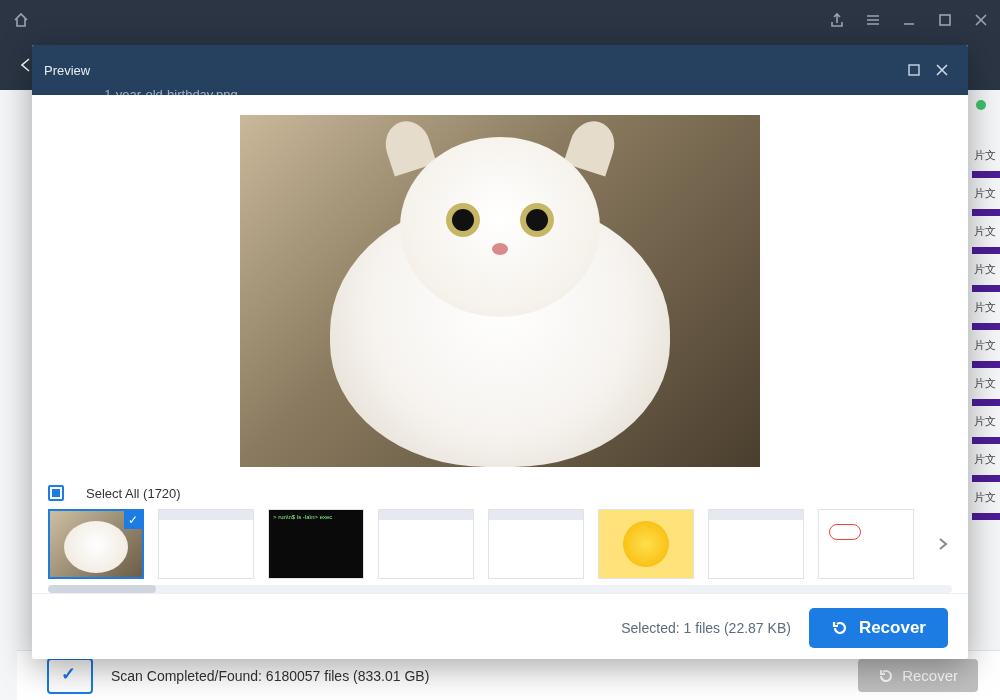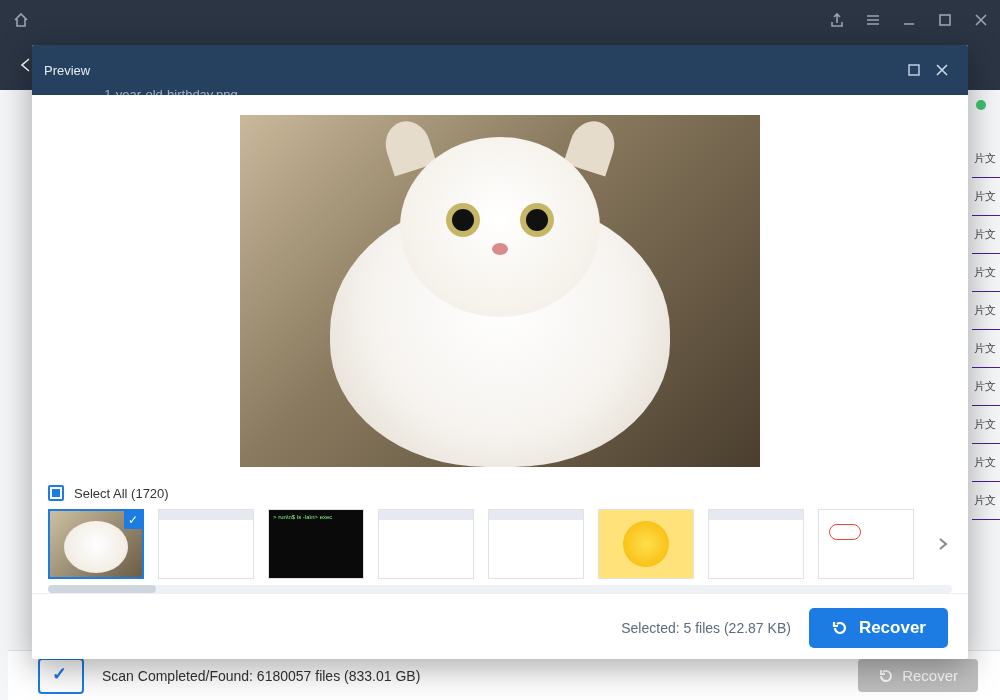--- a/index.html
+++ b/index.html
@@ -19,24 +19,24 @@
   .ic { fill:none; stroke:#9aa4b2; stroke-width:1.6; }
 
   
   .bg-window {
     position:absolute; top:40px; left:0; right:0; bottom:0;
     background:#f5f6f8;
   }
   .bg-header { height:50px; background:#2b3544; display:flex; align-items:center; padding:0 12px; color:#fff;}
   .bg-back { width:30px; height:30px; display:flex;align-items:center;justify-content:center;cursor:pointer;}
   .bg-rows { position:absolute; right:0; top:100px; width:28px; }
-  .bg-row { height:38px; display:flex;align-items:center; padding-left:2px; font-size:11px; color:#444; border-bottom:1px solid #4c1d95;}
+  .bg-row { height:38px; display:flex;align-items:center; padding-left:2px; font-size:11px; color:#444; border-bottom:7px solid #4c1d95;}
   .bg-green { width:10px;height:10px;border-radius:50%;background:#3ec36d;position:absolute;right:14px;top:60px;}
   .bg-status {
-    position:absolute; left:8px; right:0; bottom:0; height:50px;
+    position:absolute; left:17px; right:0; bottom:0; height:50px;
     background:#fff; border-top:1px solid #e2e5ea;
     display:flex; align-items:center; padding:0 30px; color:#333; font-size:14px;
   }
   .bg-status .scan-icon {
     width:46px;height:36px;border:2px solid #1d7be4;border-radius:4px;
     margin-right:18px; position:relative;
   }
   .bg-status .scan-icon::after{
     content:"✓"; color:#1d7be4; font-weight:bold; position:absolute;
     left:12px; top:3px; font-size:18px;
@@ -74,21 +74,21 @@
   .ear{position:absolute;width:44px;height:50px;background:#e6dccb;top:6px;border-radius:60% 60% 0 0;}
   .ear.l{left:146px;transform:rotate(-18deg);} .ear.r{right:146px;transform:rotate(18deg);}
   .eye{position:absolute;width:34px;height:34px;border-radius:50%;background:#c6b766;top:88px;}
   .eye::after{content:"";position:absolute;inset:6px;background:#111;border-radius:50%;}
   .eye.l{left:206px;} .eye.r{right:206px;}
   .nose{position:absolute;width:16px;height:12px;background:#d98a8a;border-radius:50%;top:128px;left:50%;transform:translateX(-50%);}
 
   .strip {
     padding:10px 16px 0; background:#fff;
   }
-  .select-row{display:flex;align-items:center;gap:10px;font-size:13px;color:#333;margin-bottom:8px;}
+  .select-row{display:flex;align-items:center;gap:22px;font-size:13px;color:#333;margin-bottom:8px;}
   .chk{width:16px;height:16px;border:2px solid #1d7be4;display:flex;align-items:center;justify-content:center;border-radius:2px;cursor:pointer;}
   .chk .inner{width:8px;height:8px;background:#1d7be4;}
   .thumbs{display:flex;gap:14px;align-items:center;}
   .thumb{width:96px;height:70px;border:1px solid #dfe3e9;position:relative;cursor:pointer;background:#f5f5f5;flex-shrink:0;}
   .thumb.sel{border:2px solid #1d7be4;}
   .thumb .badge{position:absolute;top:0;right:0;width:18px;height:18px;background:#1d7be4;color:#fff;font-size:12px;display:flex;align-items:center;justify-content:center;}
   .thumb.cat{background:linear-gradient(135deg,#cdbfa2,#6b5d46);}
   .thumb.cat::after{content:"";position:absolute;inset:10px 14px 4px;background:radial-gradient(circle at 50% 45%,#fff 0%,#f2ede4 70%);border-radius:50%;}
   .thumb.term{background:#0a0a0a;color:#8f8;font-size:6px;padding:4px;line-height:7px;overflow:hidden;}
   .thumb.win{background:#fff;}
@@ -234,21 +234,21 @@
         <div class="nav-arrow">
           <svg width="14" height="14" style="stroke:#888;fill:none;stroke-width:2">
             <path d="M4 2 L10 7 L4 12"></path>
           </svg>
         </div>
       </div>
     <div class="hscroll"></div>
   </div>
 
   <div class="modal-footer">
-    <span class="sel-text">Selected: 5 files (22.87 KB)</span>
+    <span class="sel-text">Selected: 1 files (22.87 KB)</span>
     <button class="recover-btn">
       <svg width="18" height="18" style="fill:none;stroke-width:2.2">
           <path d="M4 9a5 5 0 1 0 2-4 M3 3 V7 H7"></path>
         </svg>
       <span>Recover</span>
     </button>
   </div>
 </div>
 
 </body></html>

